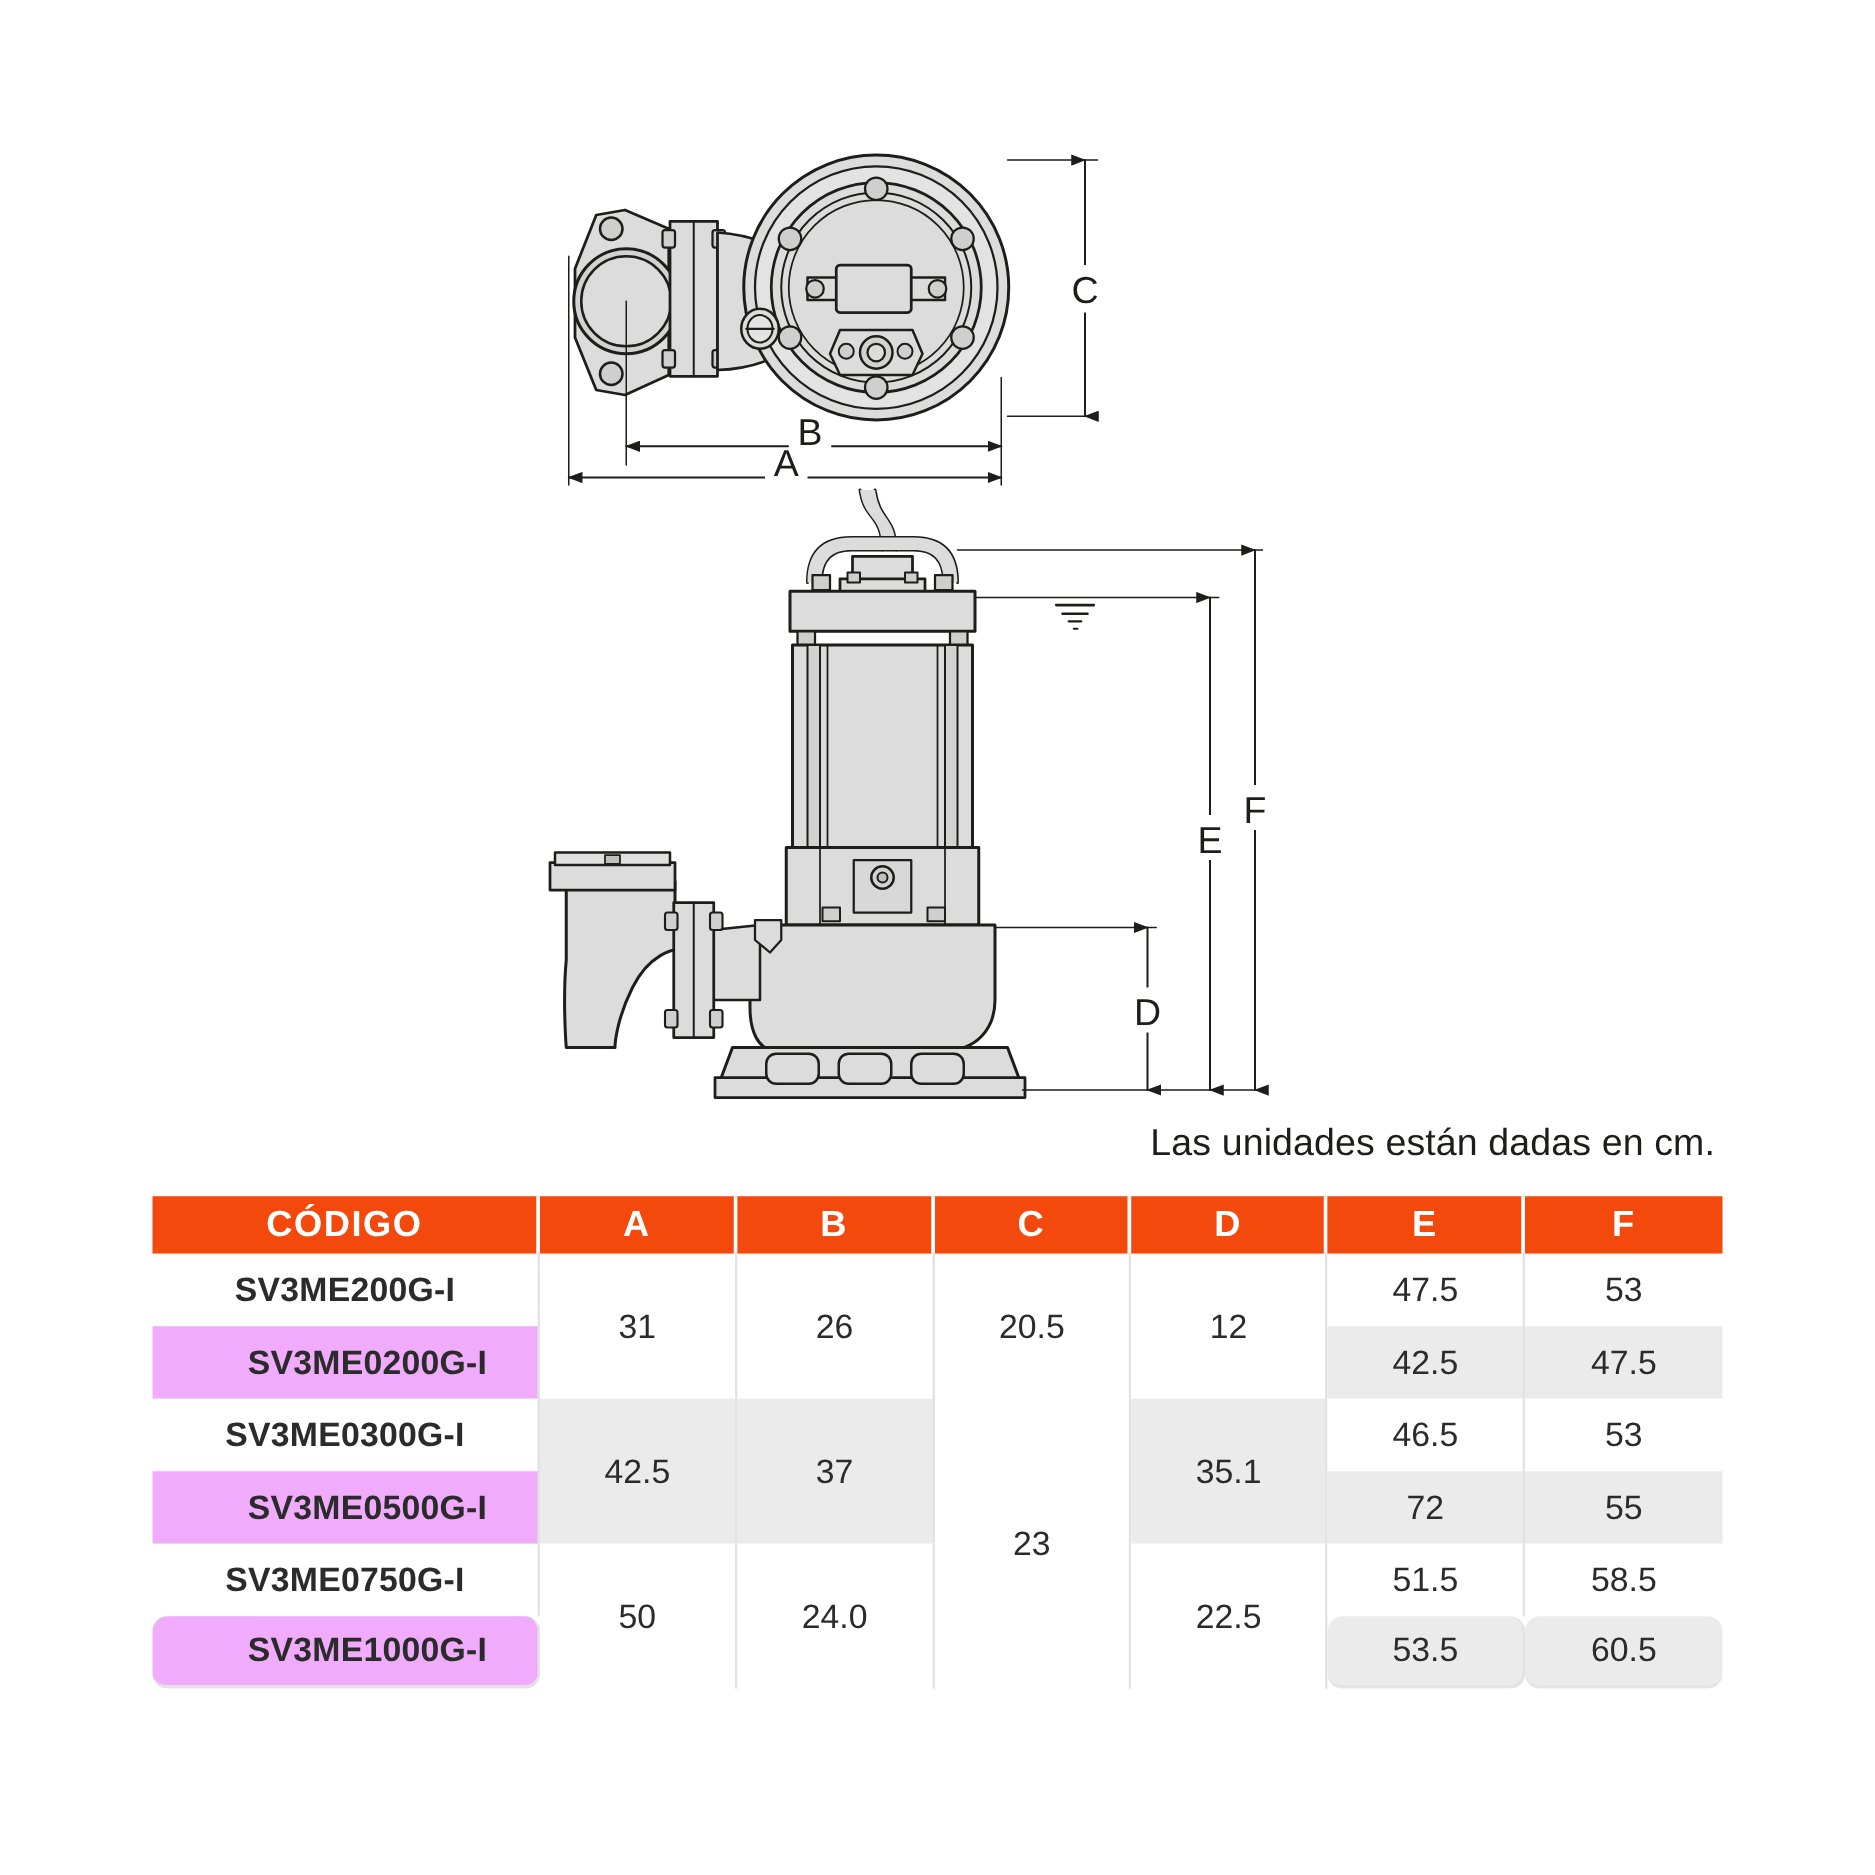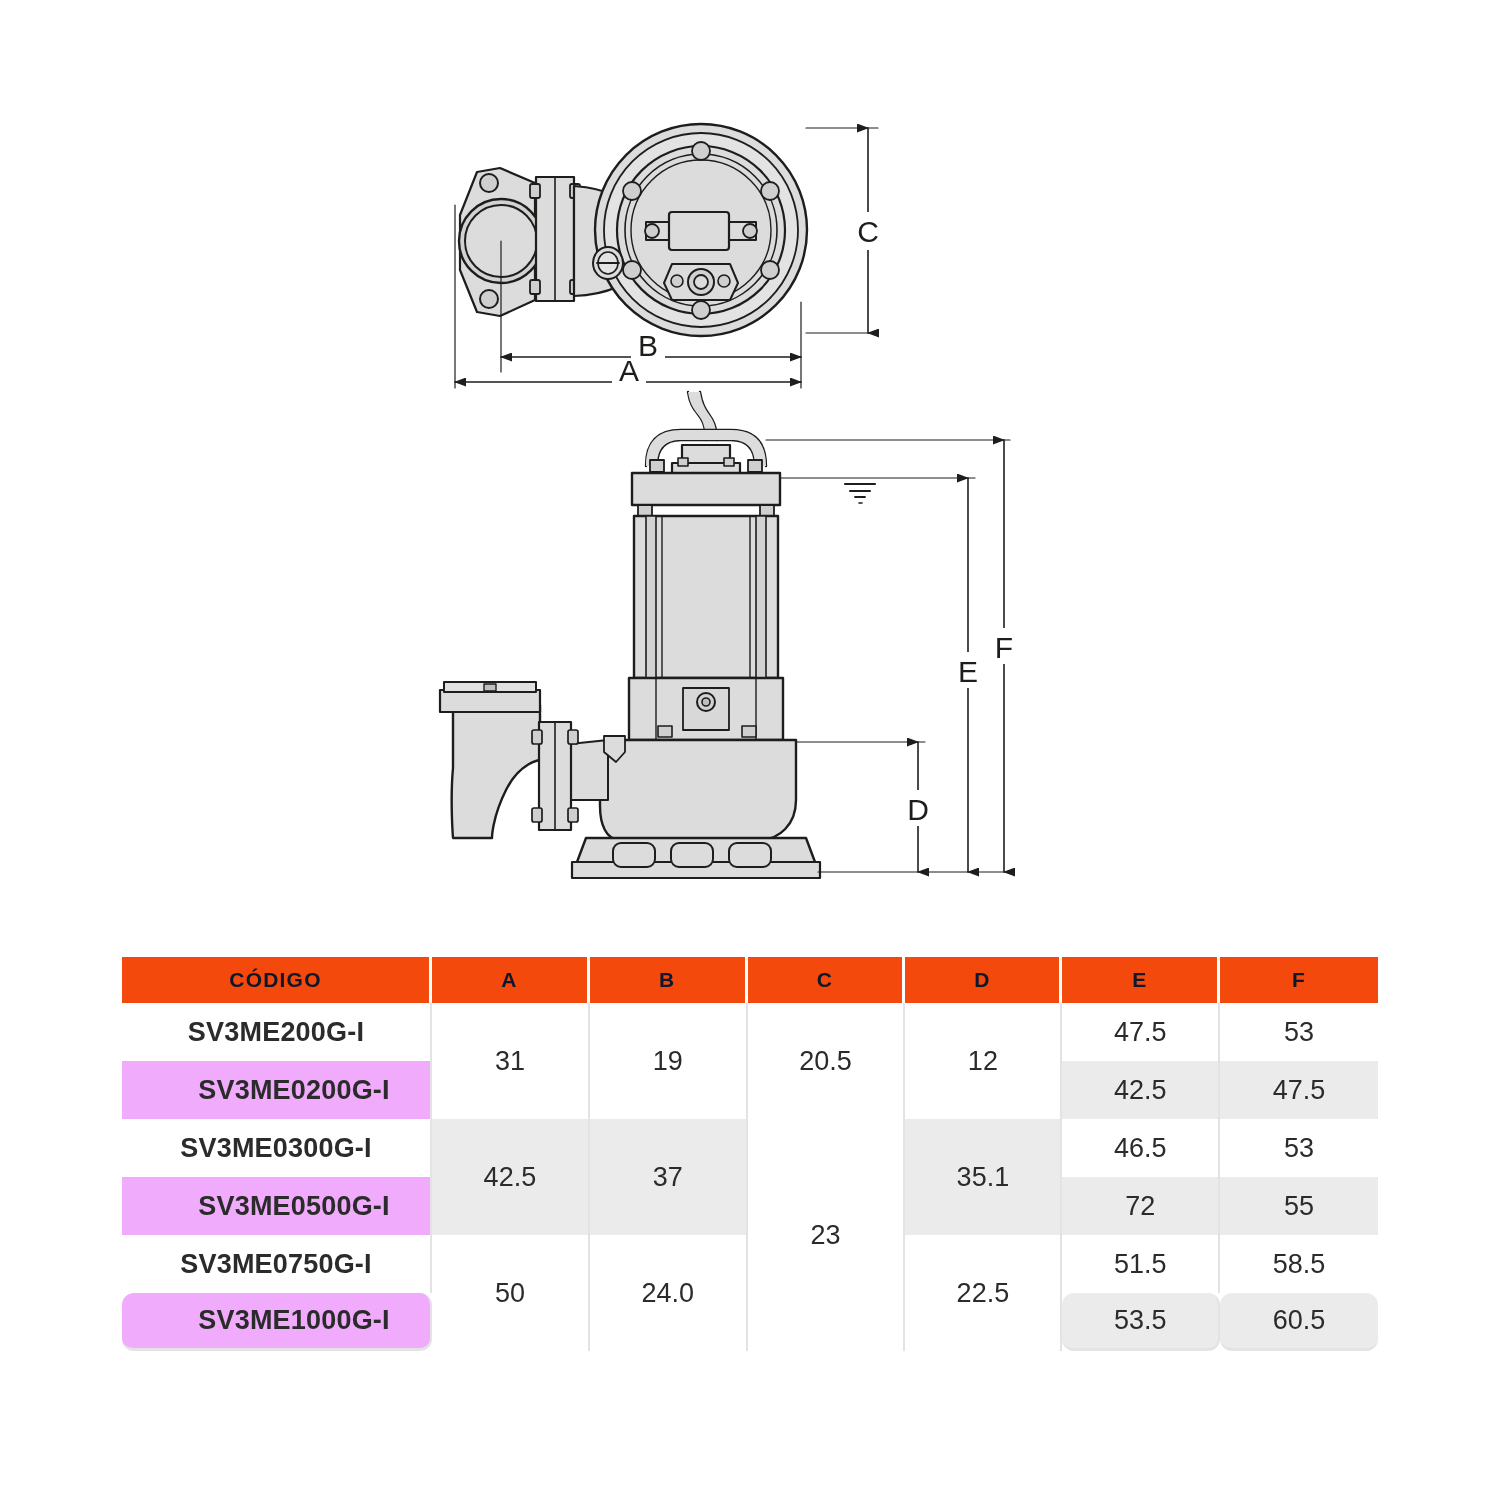--- a/index.html
+++ b/index.html
@@ -45,22 +45,22 @@
     width: 1256px;
   }
   table.spec {
     border-collapse: separate;
     border-spacing: 0;
     width: 1256px;
     table-layout: fixed;
   }
   table.spec th {
     background: #f4490d;
-    color: #0f172a;
-    font-size: 21px;
+    color: #ffffff;
+    font-size: 29px;
     font-weight: bold;
     letter-spacing: 1.2px;
     height: 46px;
     text-align: center;
     vertical-align: middle;
     border-right: 3px solid #ffffff;
     padding: 0;
   }
   table.spec th:last-child { border-right: none; }
 
@@ -287,20 +287,21 @@
         <text x="868" y="242">C</text>
         <text x="648" y="356">B</text>
         <text x="629" y="381">A</text>
         <text x="918" y="820">D</text>
         <text x="968" y="682">E</text>
         <text x="1004" y="658">F</text>
       </g>
     </svg>
   </div>
 
+  <div id="caption">Las unidades están dadas en cm.</div>
 
   <div id="spec-table-wrap">
     <table class="spec">
       <colgroup>
         <col class="colw-code">
           <col>
           <col>
           <col>
           <col class="colw-d">
           <col>
@@ -315,21 +316,21 @@
           <th>D</th>
           <th>E</th>
           <th>F</th>
         </tr>
       </thead>
       <tbody>
 
         <tr>
           <td class="code">SV3ME200G-I</td>
           <td class="m-white" rowspan="2">31</td>
-          <td class="m-white" rowspan="2">19</td>
+          <td class="m-white" rowspan="2">26</td>
           <td class="m-white" rowspan="2">20.5</td>
           <td class="m-white" rowspan="2">12</td>
           <td>47.5</td>
           <td>53</td>
         </tr>
 
         <tr class="shaded">
           <td class="code">SV3ME0200G-I</td>
           <td>42.5</td>
           <td>47.5</td>

